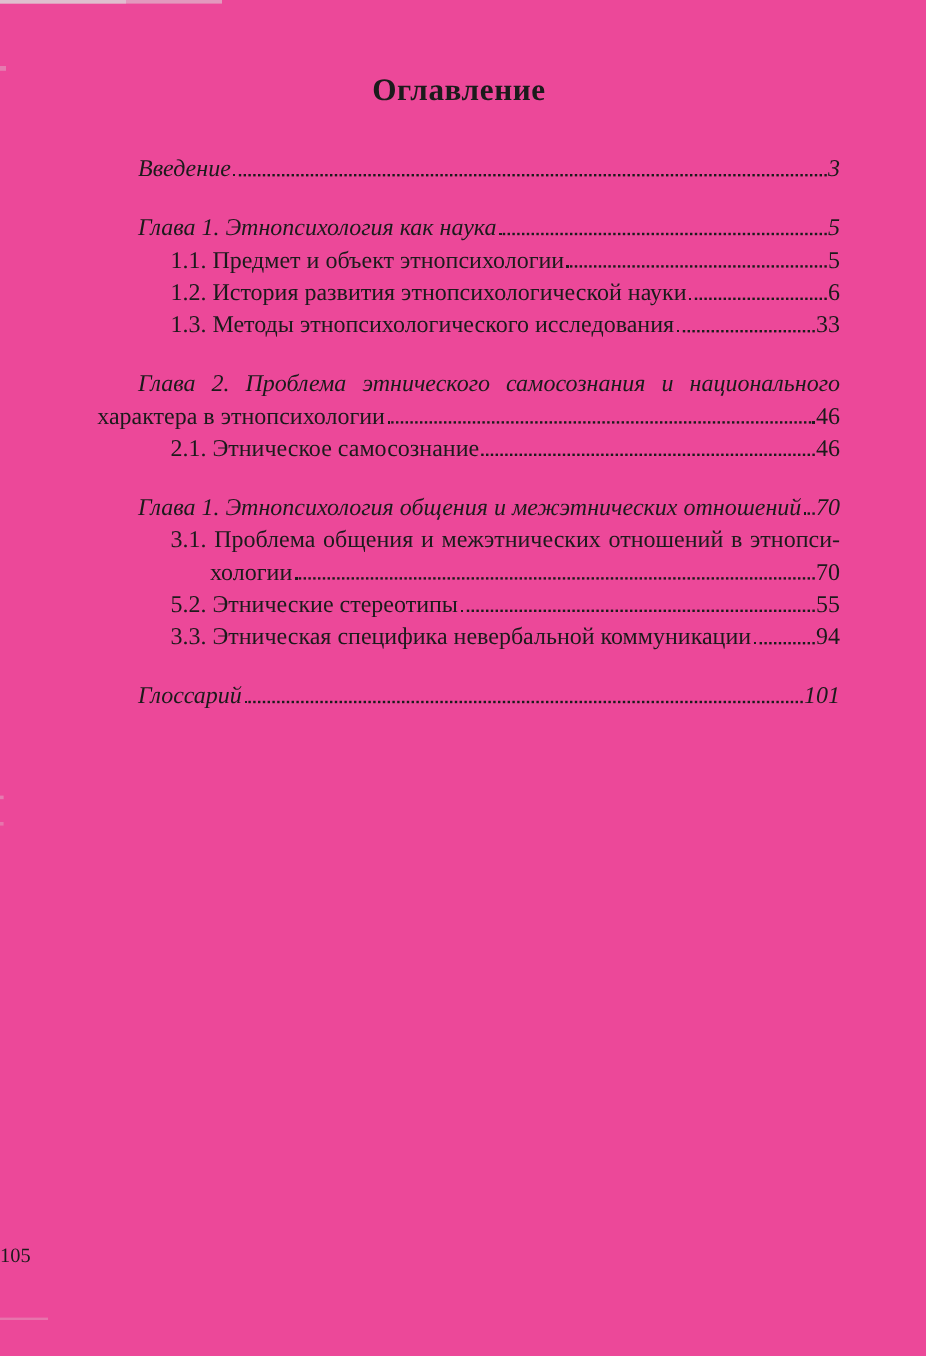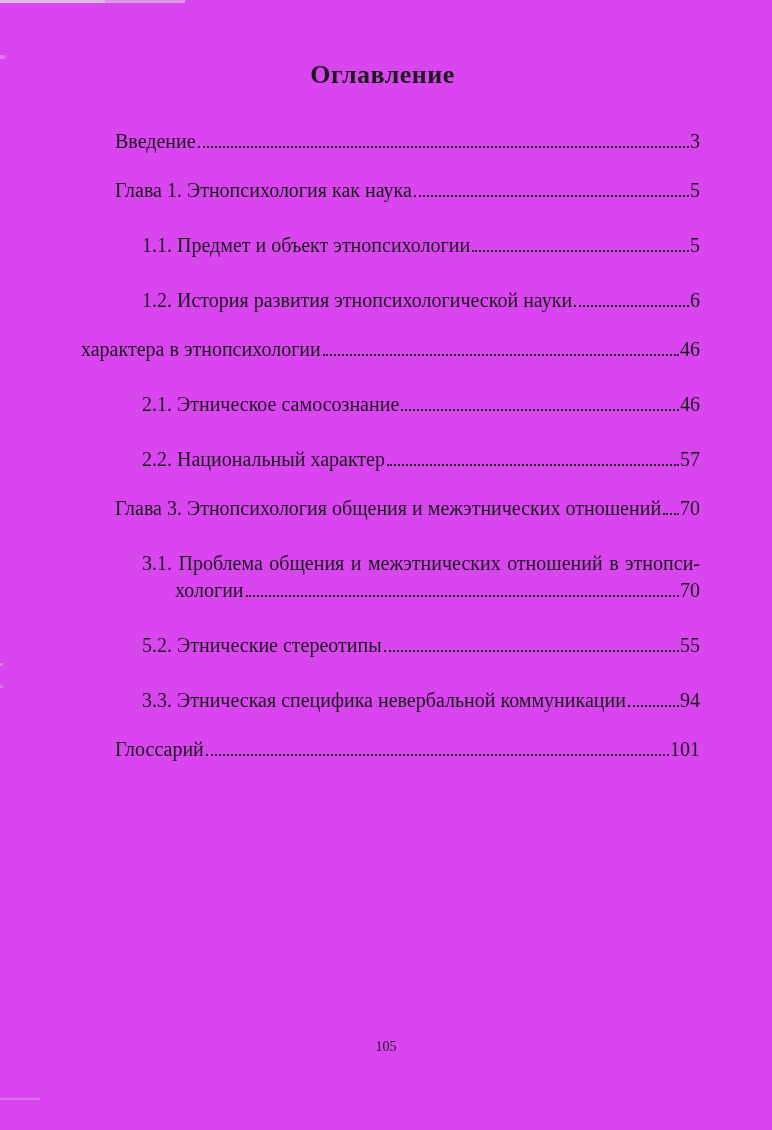--- a/index.html
+++ b/index.html
@@ -4,21 +4,21 @@
 <style>
   html, body {
     margin: 0;
     padding: 0;
     background: #ffffff;
   }
   .page {
     position: relative;
     width: 772px;
     height: 1130px;
-    background: #d946ef;
+    background: #ec4899;
     overflow: hidden;
     font-family: "Liberation Serif", "DejaVu Serif", serif;
     color: #1b1b1b;
   }
   .doc-title {
     margin: 0;
     padding-top: 60px;
     text-align: center;
     font-size: 26px;
     line-height: 30px;
@@ -58,30 +58,29 @@
     margin: 0 1px 0 2px;
   }
   .toc-page {
     white-space: nowrap;
     flex: 0 0 auto;
   }
   .toc-spacer {
     height: 22px;
   }
   .indent-none { margin-left: 16px; }
-  .indent-para { margin-left: 50px; }
-  .indent-sub  { margin-left: 77px; margin-top: 28px; }
+  .indent-para { margin-left: 50px; font-style: italic; }
+  .indent-sub  { margin-left: 77px; }
   .indent-sub2 { margin-left: 110px; }
   .footer-page {
     position: absolute;
     top: 1037px;
     left: 0;
     width: 100%;
-    text-align: center;
-    font-size: 14px;
+    font-size: 17px;
     line-height: 20px;
   }
   
   .artifact {
     position: absolute;
     background: #dcdcdc;
     opacity: 0.55;
     pointer-events: none;
   }
   .a1 { left: 0;   top: 0;   width: 185px; height: 3px; }
@@ -120,39 +119,40 @@
         <div class="toc-line indent-sub">
           <span class="toc-text">1.1. Предмет и объект этнопсихологии</span>
           <span class="toc-leader"></span>
           <span class="toc-page">5</span>
         </div>
         <div class="toc-line indent-sub">
           <span class="toc-text">1.2. История развития этнопсихологической науки</span>
           <span class="toc-leader"></span>
           <span class="toc-page">6</span>
         </div>
+        <div class="toc-line indent-sub">
+          <span class="toc-text">1.3. Методы этнопсихологического исследования </span>
+          <span class="toc-leader"></span>
+          <span class="toc-page">33</span>
+        </div>
         <div class="toc-spacer"></div>
+        <div class="toc-just indent-para"><span class="toc-just-text">Глава 2. Проблема этнического самосознания и национального</span></div>
         <div class="toc-line indent-none">
           <span class="toc-text">характера в этнопсихологии </span>
           <span class="toc-leader"></span>
           <span class="toc-page">46</span>
         </div>
         <div class="toc-line indent-sub">
           <span class="toc-text">2.1. Этническое самосознание </span>
           <span class="toc-leader"></span>
           <span class="toc-page">46</span>
         </div>
-        <div class="toc-line indent-sub">
-          <span class="toc-text">2.2. Национальный характер </span>
-          <span class="toc-leader"></span>
-          <span class="toc-page">57</span>
-        </div>
         <div class="toc-spacer"></div>
         <div class="toc-line indent-para">
-          <span class="toc-text">Глава 3. Этнопсихология общения и межэтнических отношений </span>
+          <span class="toc-text">Глава 1. Этнопсихология общения и межэтнических отношений </span>
           <span class="toc-leader"></span>
           <span class="toc-page">70</span>
         </div>
         <div class="toc-just indent-sub"><span class="toc-just-text">3.1. Проблема общения и межэтнических отношений в этнопси-</span></div>
         <div class="toc-line indent-sub2">
           <span class="toc-text">хологии </span>
           <span class="toc-leader"></span>
           <span class="toc-page">70</span>
         </div>
         <div class="toc-line indent-sub">

